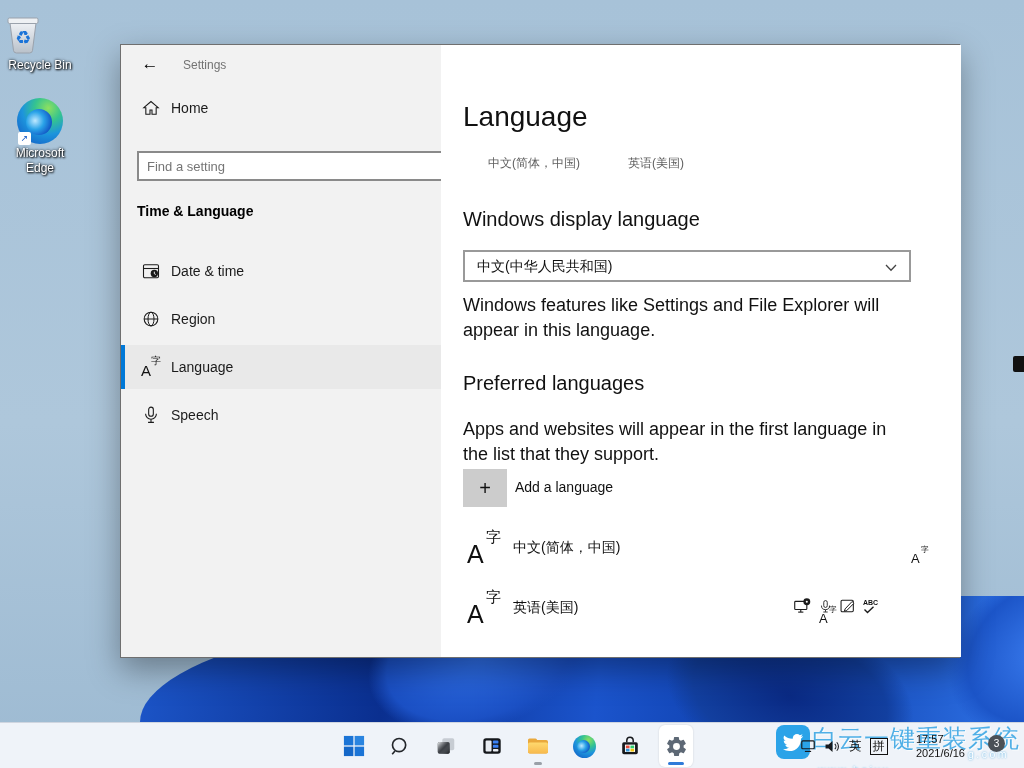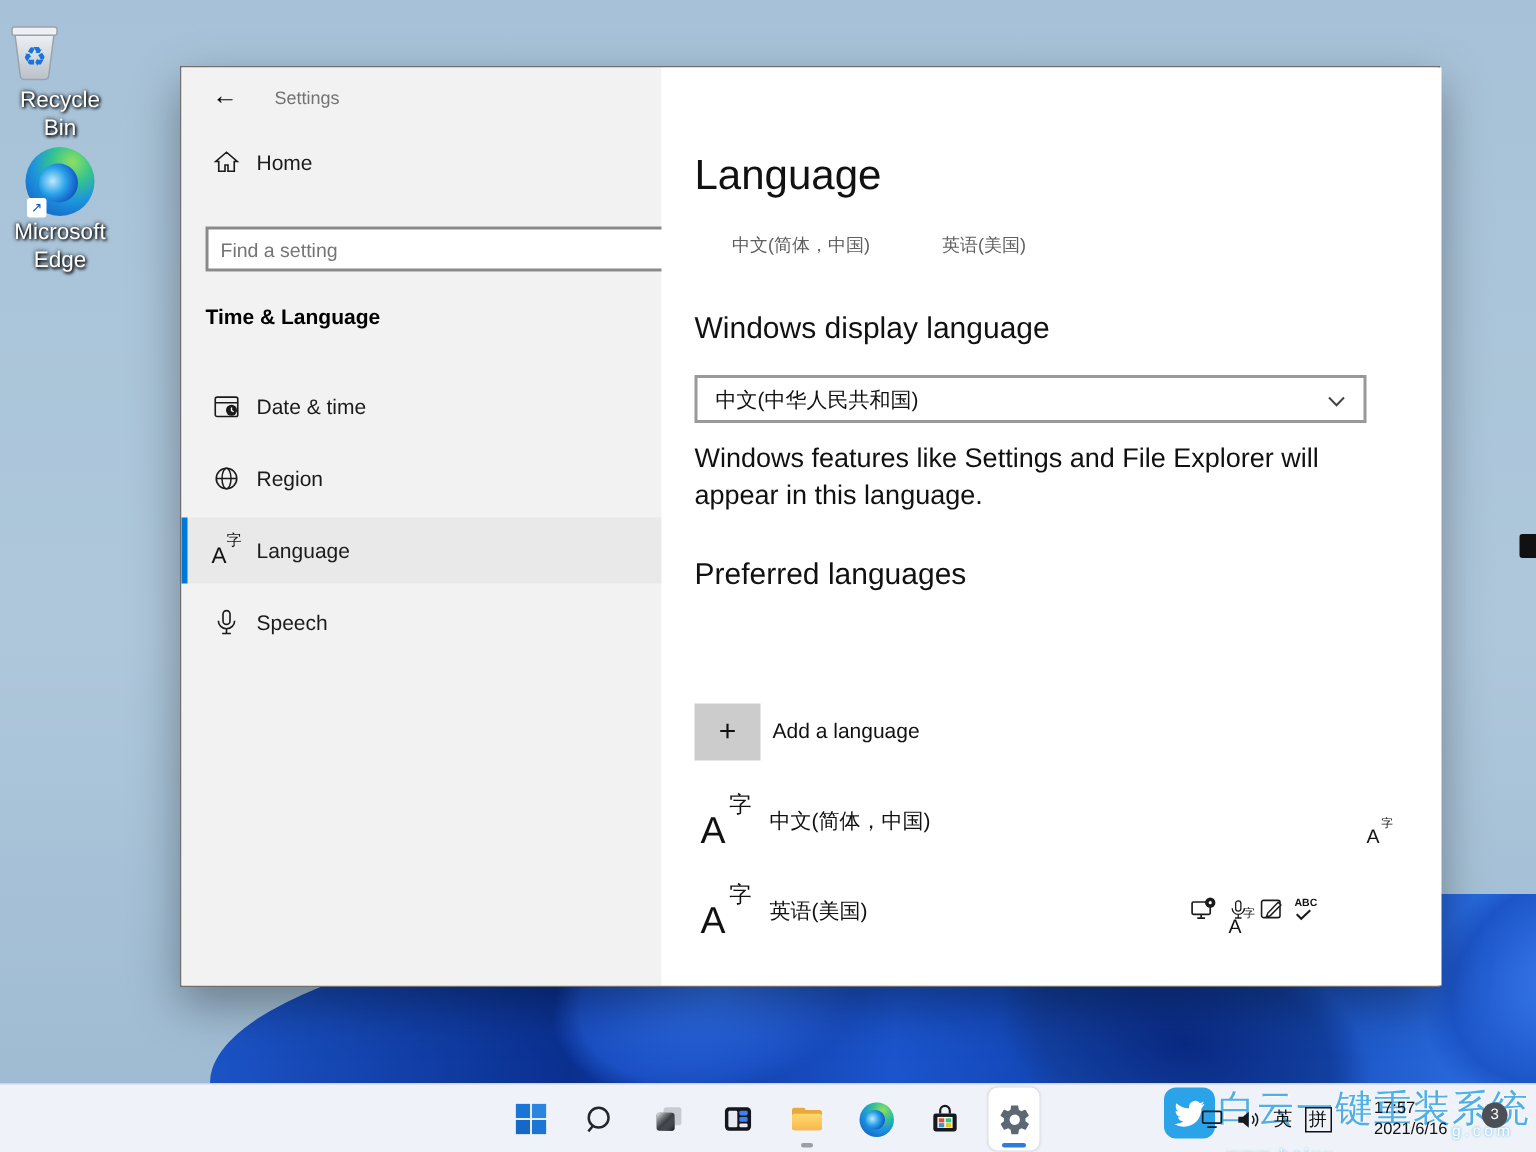--- a/index.html
+++ b/index.html
@@ -14,21 +14,21 @@
   .bloom .petal { position:absolute; border-radius:50%; }
   .bloom .p1 { left:180px; top:-40px; width:320px; height:200px; transform:rotate(-18deg);
                background:radial-gradient(closest-side,#2f6fe8 0%,#1b50c4 60%,transparent 72%); }
   .bloom .p2 { left:470px; top:-10px; width:360px; height:220px; transform:rotate(15deg);
                background:radial-gradient(closest-side,#0a2a84 0%,#123f9f 55%,transparent 70%); }
   .bloom .p3 { left:760px; top:-60px; width:300px; height:230px; transform:rotate(-30deg);
                background:radial-gradient(closest-side,#3b7df0 0%,#1c55c8 58%,transparent 72%); }
 
   
   .desk-icon { position:absolute; width:76px; text-align:center; }
-  .desk-icon .label { margin-top:2px; font-size:15px; color:#fff;
+  .desk-icon .label { margin-top:2px; font-size:12px; color:#fff;
       text-shadow:1px 1px 2px #000,0 0 3px #000; line-height:1.25; }
   .recycle { left:2px; top:10px; }
   .edge-desk { left:2px; top:98px; }
   .edge-circle { width:46px; height:46px; border-radius:50%; margin:0 auto; position:relative;
       background:radial-gradient(circle at 68% 22%, #8fe05f 0%, #35c48f 28%, #1d94dc 55%, #0f4fc0 100%); }
   .edge-circle::after { content:""; position:absolute; left:9px; top:11px; width:26px; height:26px;
       border-radius:50%; background:radial-gradient(circle at 35% 45%, #bfe9ff 0%, #2aa3e8 40%, #1258c6 75%); }
   .shortcut-badge { position:absolute; left:1px; bottom:-1px; width:13px; height:13px; background:#fff;
       border-radius:2px; font-size:9px; color:#1258c6; line-height:13px; text-align:center; z-index:2; }
 
@@ -231,20 +231,21 @@
     <div class="dropdown">
       <span class="val">中文(中华人民共和国)</span>
       <svg width="12" height="8" viewBox="0 0 12 8">
         <path d="M1 1 l5 5.2 L11 1" fill="none" stroke="#444" stroke-width="1.3"></path>
       </svg>
     </div>
 
     <div class="desc d1">Windows features like Settings and File Explorer will appear in this language.</div>
 
     <div class="h2 pl-h">Preferred languages</div>
+    <div class="desc d2">Apps and websites will appear in the first language in the list that they support.</div>
 
     <div class="add-row">
       <div class="plus-sq">+</div>
       <div class="add-lbl">Add a language</div>
     </div>
 
     <div class="lang-row lr1">
       <span class="azi">
         <span class="a">A</span>
         <span class="zi">字</span>

